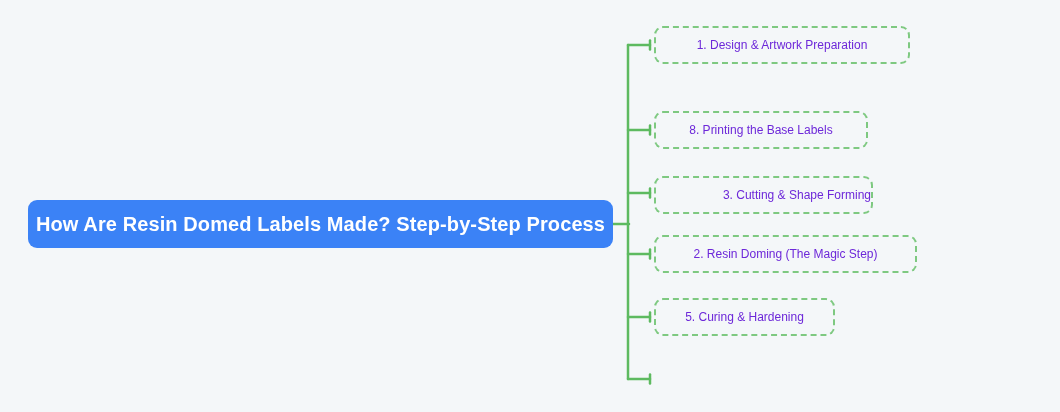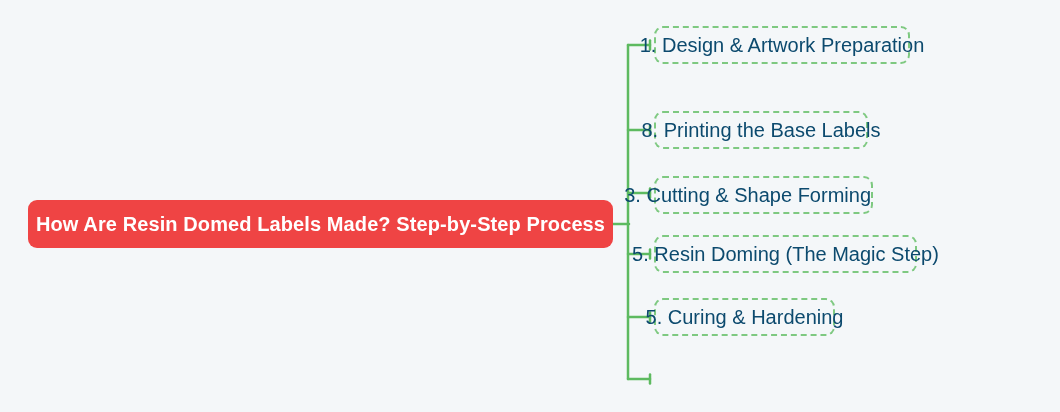--- a/index.html
+++ b/index.html
@@ -21,21 +21,21 @@
     left: 0;
     top: 0;
     pointer-events: none;
   }
   .root-node {
     position: absolute;
     left: 28px;
     top: 200px;
     width: 585px;
     height: 48px;
-    background: #ef4444;
+    background: #3b82f6;
     border-radius: 9px;
     display: flex;
     align-items: center;
     justify-content: center;
     box-sizing: border-box;
     cursor: pointer;
   }
   .root-node .root-label {
     color: #ffffff;
     font-size: 20px;
@@ -50,22 +50,22 @@
     box-sizing: border-box;
     border: 2px dashed #7ec981;
     border-radius: 9px;
     background: transparent;
     display: flex;
     align-items: center;
     justify-content: center;
     cursor: pointer;
   }
   .child-node .child-label {
-    color: #0c4a6e;
-    font-size: 20px;
+    color: #6d28d9;
+    font-size: 12px;
     white-space: nowrap;
   }
   .c1 { top: 26px;  width: 256px; }
   .c2 { top: 111px; width: 214px; }
   .c3 { top: 176px; width: 219px; justify-content: flex-end; }
   .c4 { top: 235px; width: 263px; }
   .c5 { top: 298px; width: 181px; justify-content: center; }
   .c6 { top: 360px; width: 264px; }
 </style>
 </head>
@@ -106,21 +106,21 @@
 
   <div class="child-node c2">
     <span class="child-label">8. Printing the Base Labels</span>
   </div>
 
   <div class="child-node c3">
     <span class="child-label">3. Cutting &amp; Shape Forming</span>
   </div>
 
   <div class="child-node c4">
-    <span class="child-label">5. Resin Doming (The Magic Step)</span>
+    <span class="child-label">2. Resin Doming (The Magic Step)</span>
   </div>
 
   <div class="child-node c5">
     <span class="child-label">5. Curing &amp; Hardening</span>
   </div>
 
 
 </div>
 
 </body></html>

